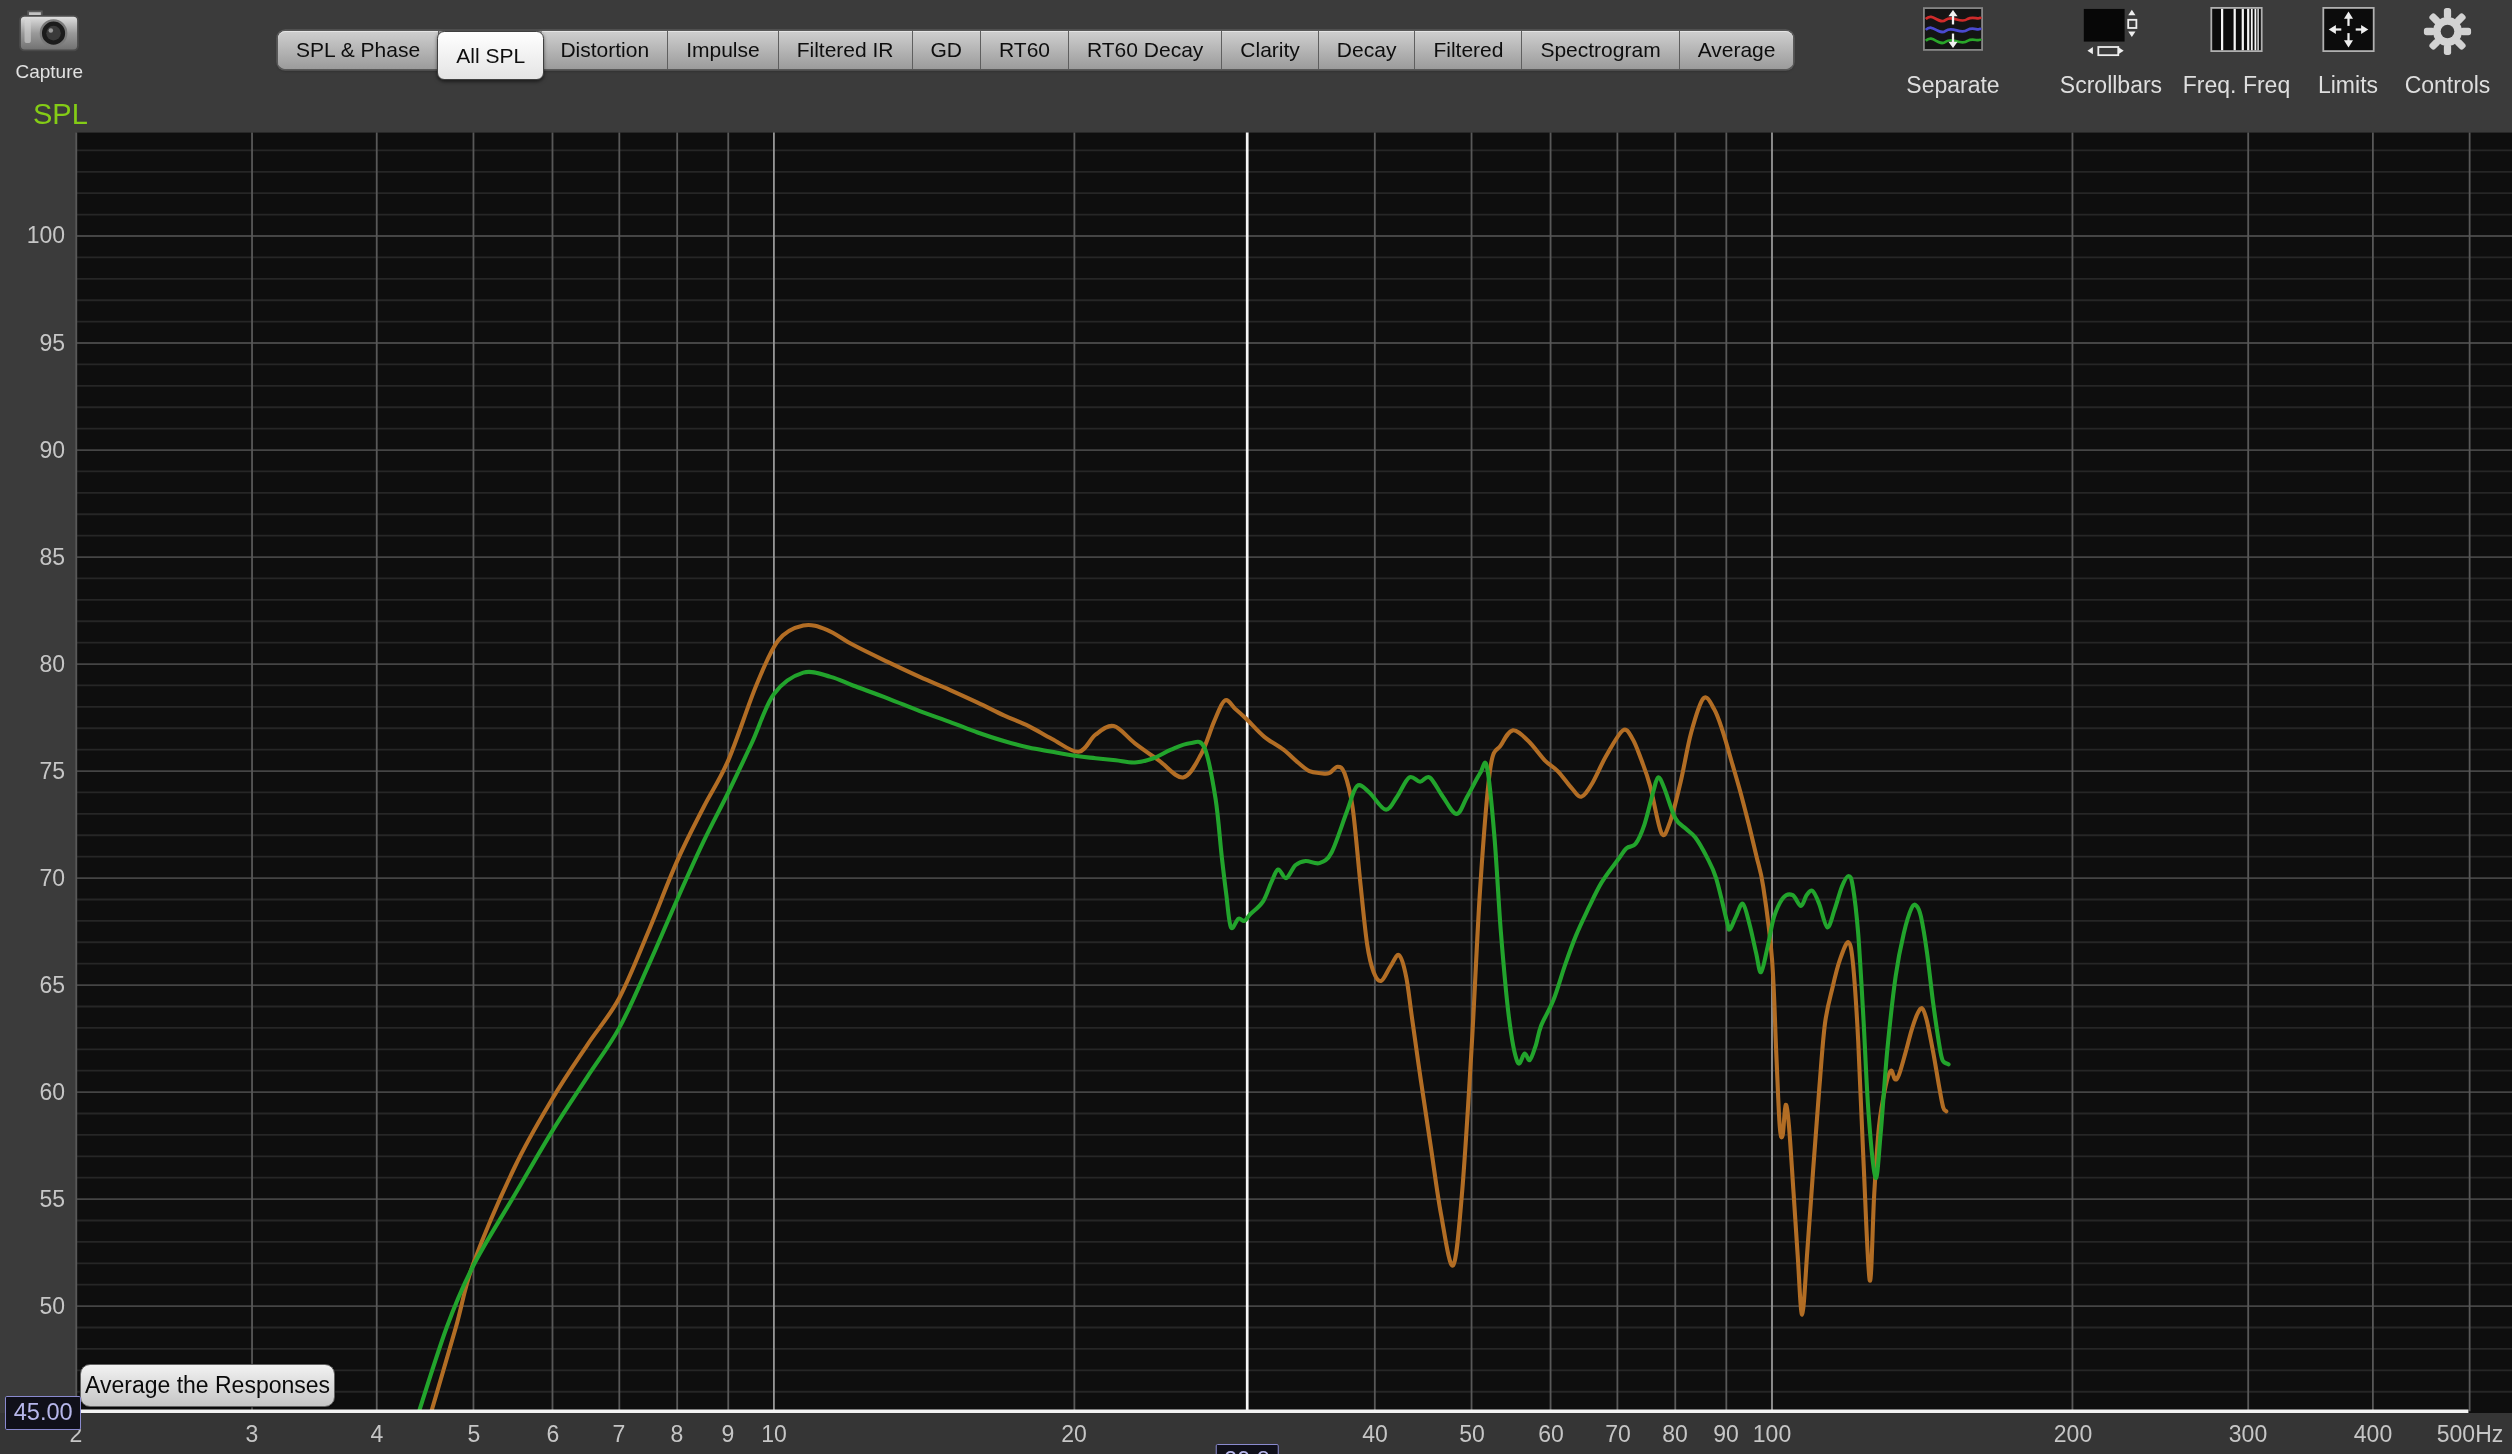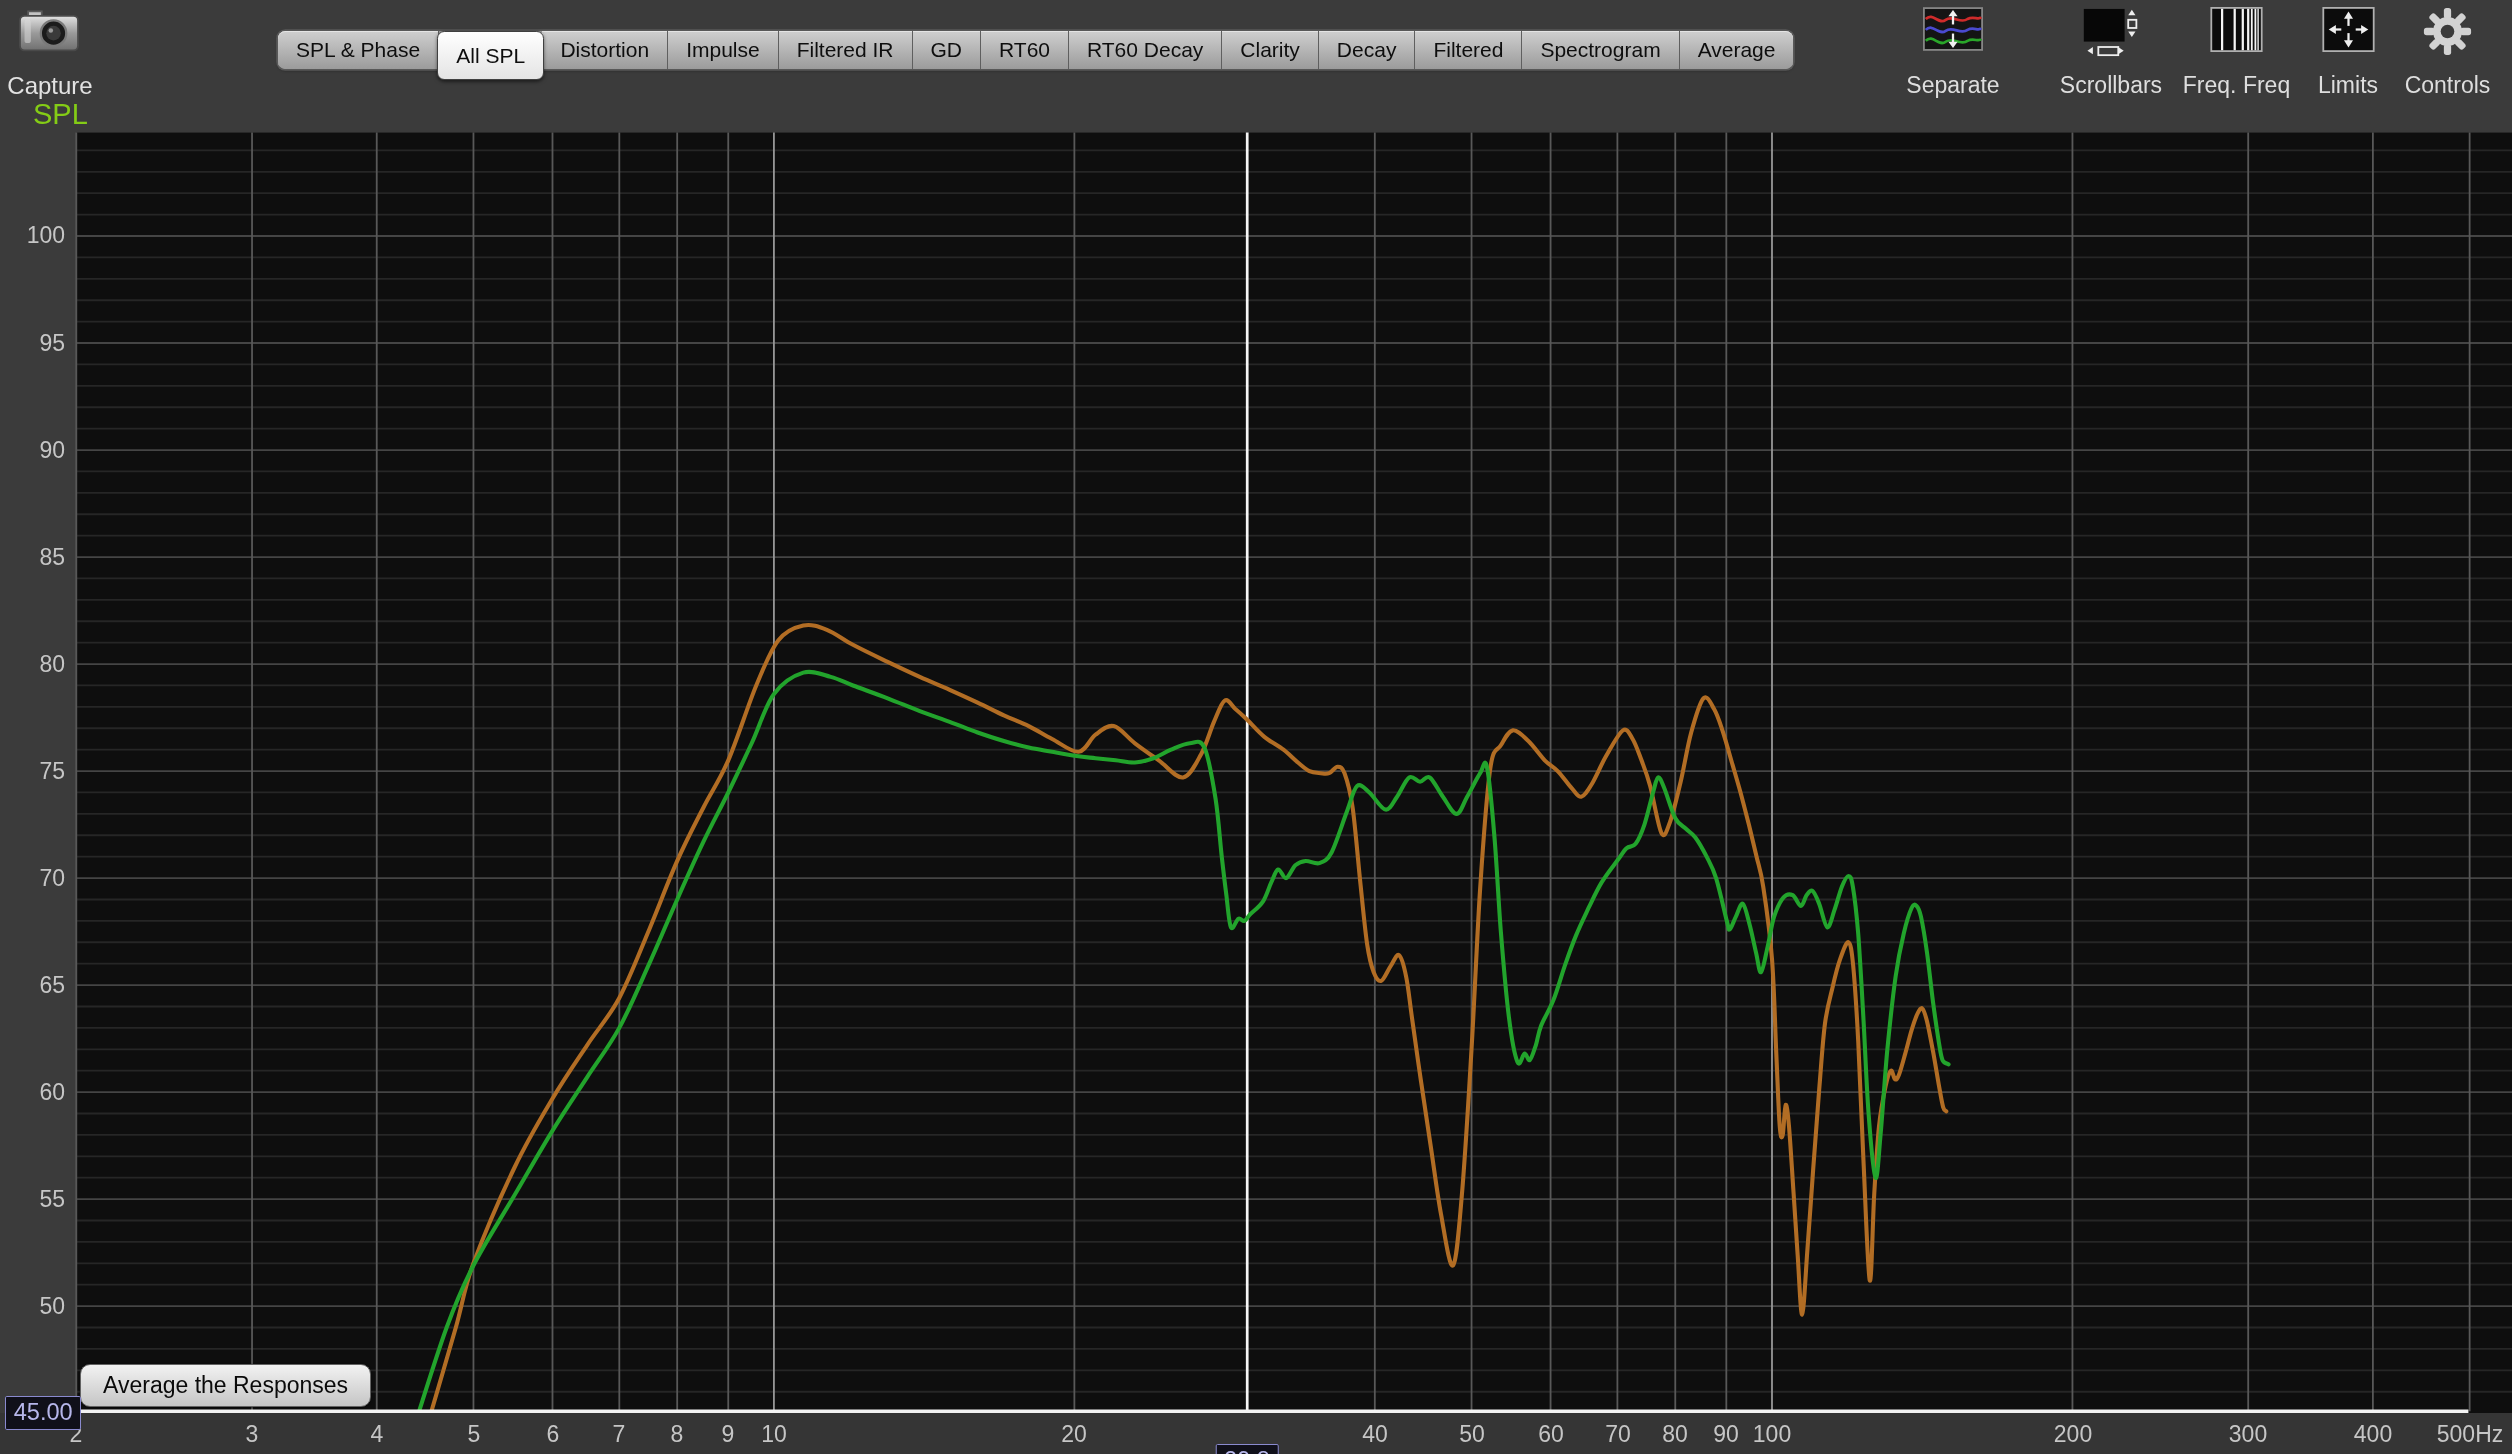--- a/index.html
+++ b/index.html
@@ -4,21 +4,21 @@
 <style>
   html,body{margin:0;padding:0;}
   body{
     width:2512px;height:1454px;position:relative;overflow:hidden;
     background:#3b3b3b;
     font-family:"Liberation Sans", sans-serif;
     -webkit-font-smoothing:antialiased;
   }
   
   .capture{position:absolute;left:7.3px;top:5.4px;width:84px;text-align:center;cursor:default;}
-  .capture .cap-label{margin-top:15px;font-size:24px;color:#e2e2e2;}
+  .capture .cap-label{margin-top:4px;font-size:19px;color:#e2e2e2;}
   .spl-corner{position:absolute;left:33px;top:98px;font-size:29px;color:#84cc16;}
   .tabbar{
     position:absolute;left:278px;top:31px;display:flex;align-items:flex-start;
     border-radius:7.3px;box-shadow:0 0 0 1.8px #585858, 0 1.8px 2.7px rgba(0,0,0,.35);
     background:#9d9d9d;height:38px;
   }
   .tab{
     height:38px;line-height:38px;padding:0 18px;font-size:21px;color:#0e0e0e;
     background:linear-gradient(#cfcfcf,#9b9b9b);
     border-right:1.8px solid #5f5f5f;white-space:nowrap;cursor:default;
@@ -33,21 +33,21 @@
   }
   .rbtn{position:absolute;top:7.3px;text-align:center;color:#dedede;font-size:23px;cursor:default;}
   .rbtn .ric{height:54px;display:flex;align-items:flex-start;justify-content:center;}
   .rbtn .rlabel{margin-top:11px;}
   
   #plot-svg{position:absolute;left:0;top:0;}
   .ylab{position:absolute;left:0;width:65px;text-align:right;font-size:23px;color:#c6c6c6;line-height:29px;}
   .xstrip{position:absolute;left:0;top:1413px;width:2512px;height:41px;background:#353535;}
   .xlab{position:absolute;top:1421px;transform:translateX(-50%);font-size:23px;color:#c6c6c6;white-space:nowrap;}
   .avg-btn{
-    position:absolute;left:80px;top:1364px;height:43px;padding:0 22px;
+    position:absolute;left:80px;top:1364px;height:43px;padding:0 4px;
     font-family:"Liberation Sans",sans-serif;font-size:23px;color:#0a0a0a;
     background:linear-gradient(#f2f2f2,#c5c5c5);
     border:1.8px solid #636363;border-radius:10px;box-shadow:0 0.9px 1.8px rgba(0,0,0,.5);
     cursor:default;
   }
   .field{
     position:absolute;font-size:23.6px;color:#b6b6ea;background:#10101a;
     border:1.8px solid #8a8ad0;padding:1.8px 7.3px 3.6px 7.3px;border-radius:1.8px;z-index:5;
     white-space:nowrap;cursor:text;
   }

